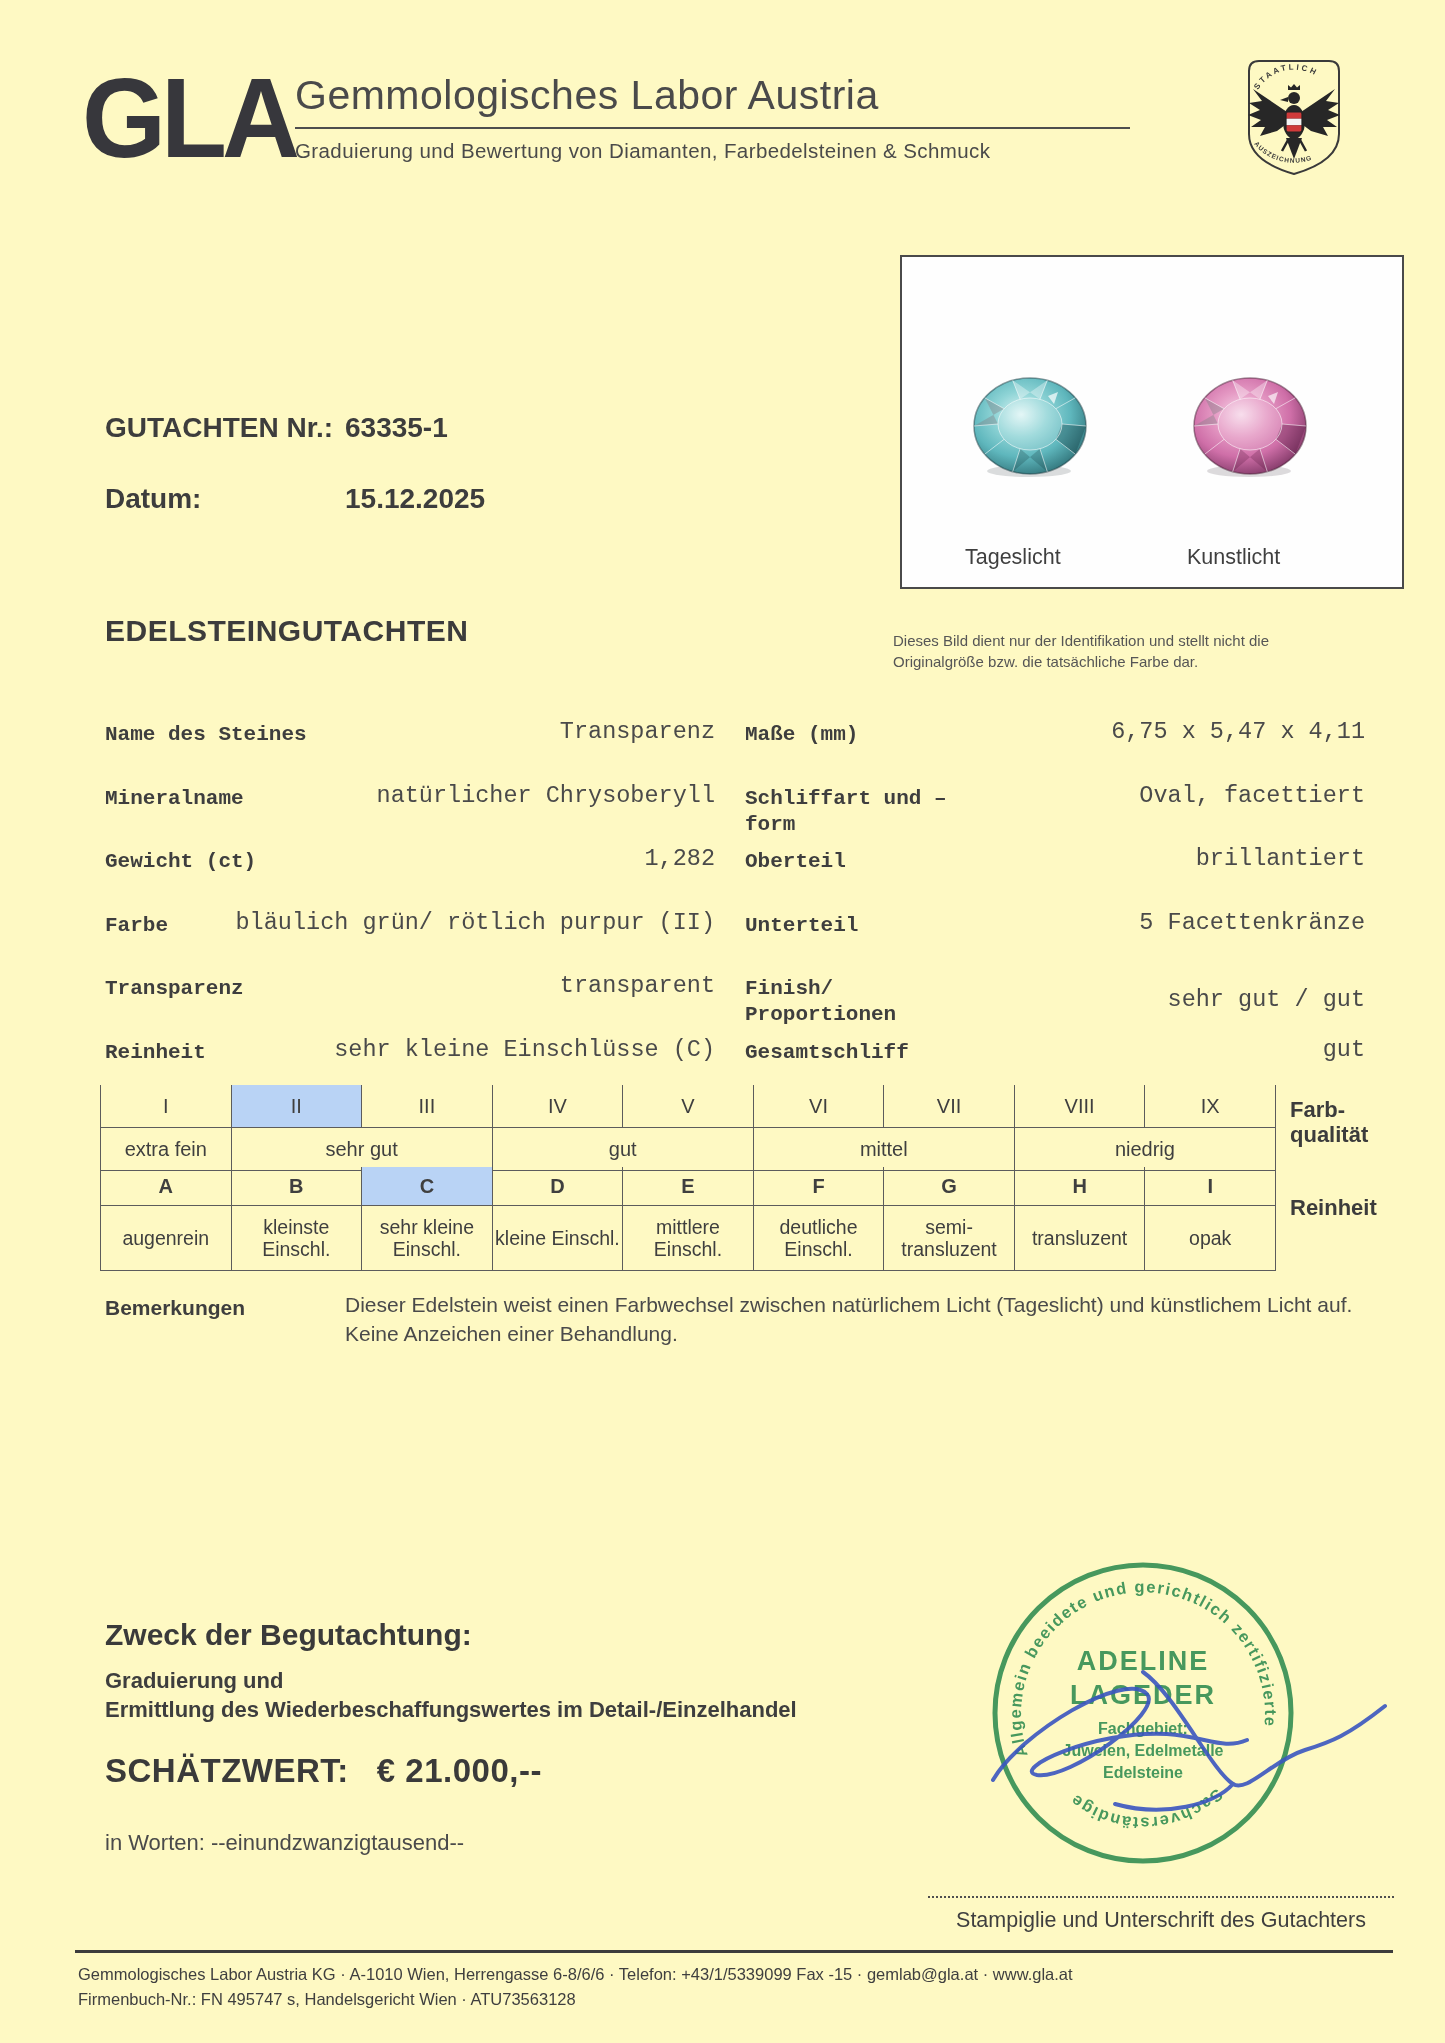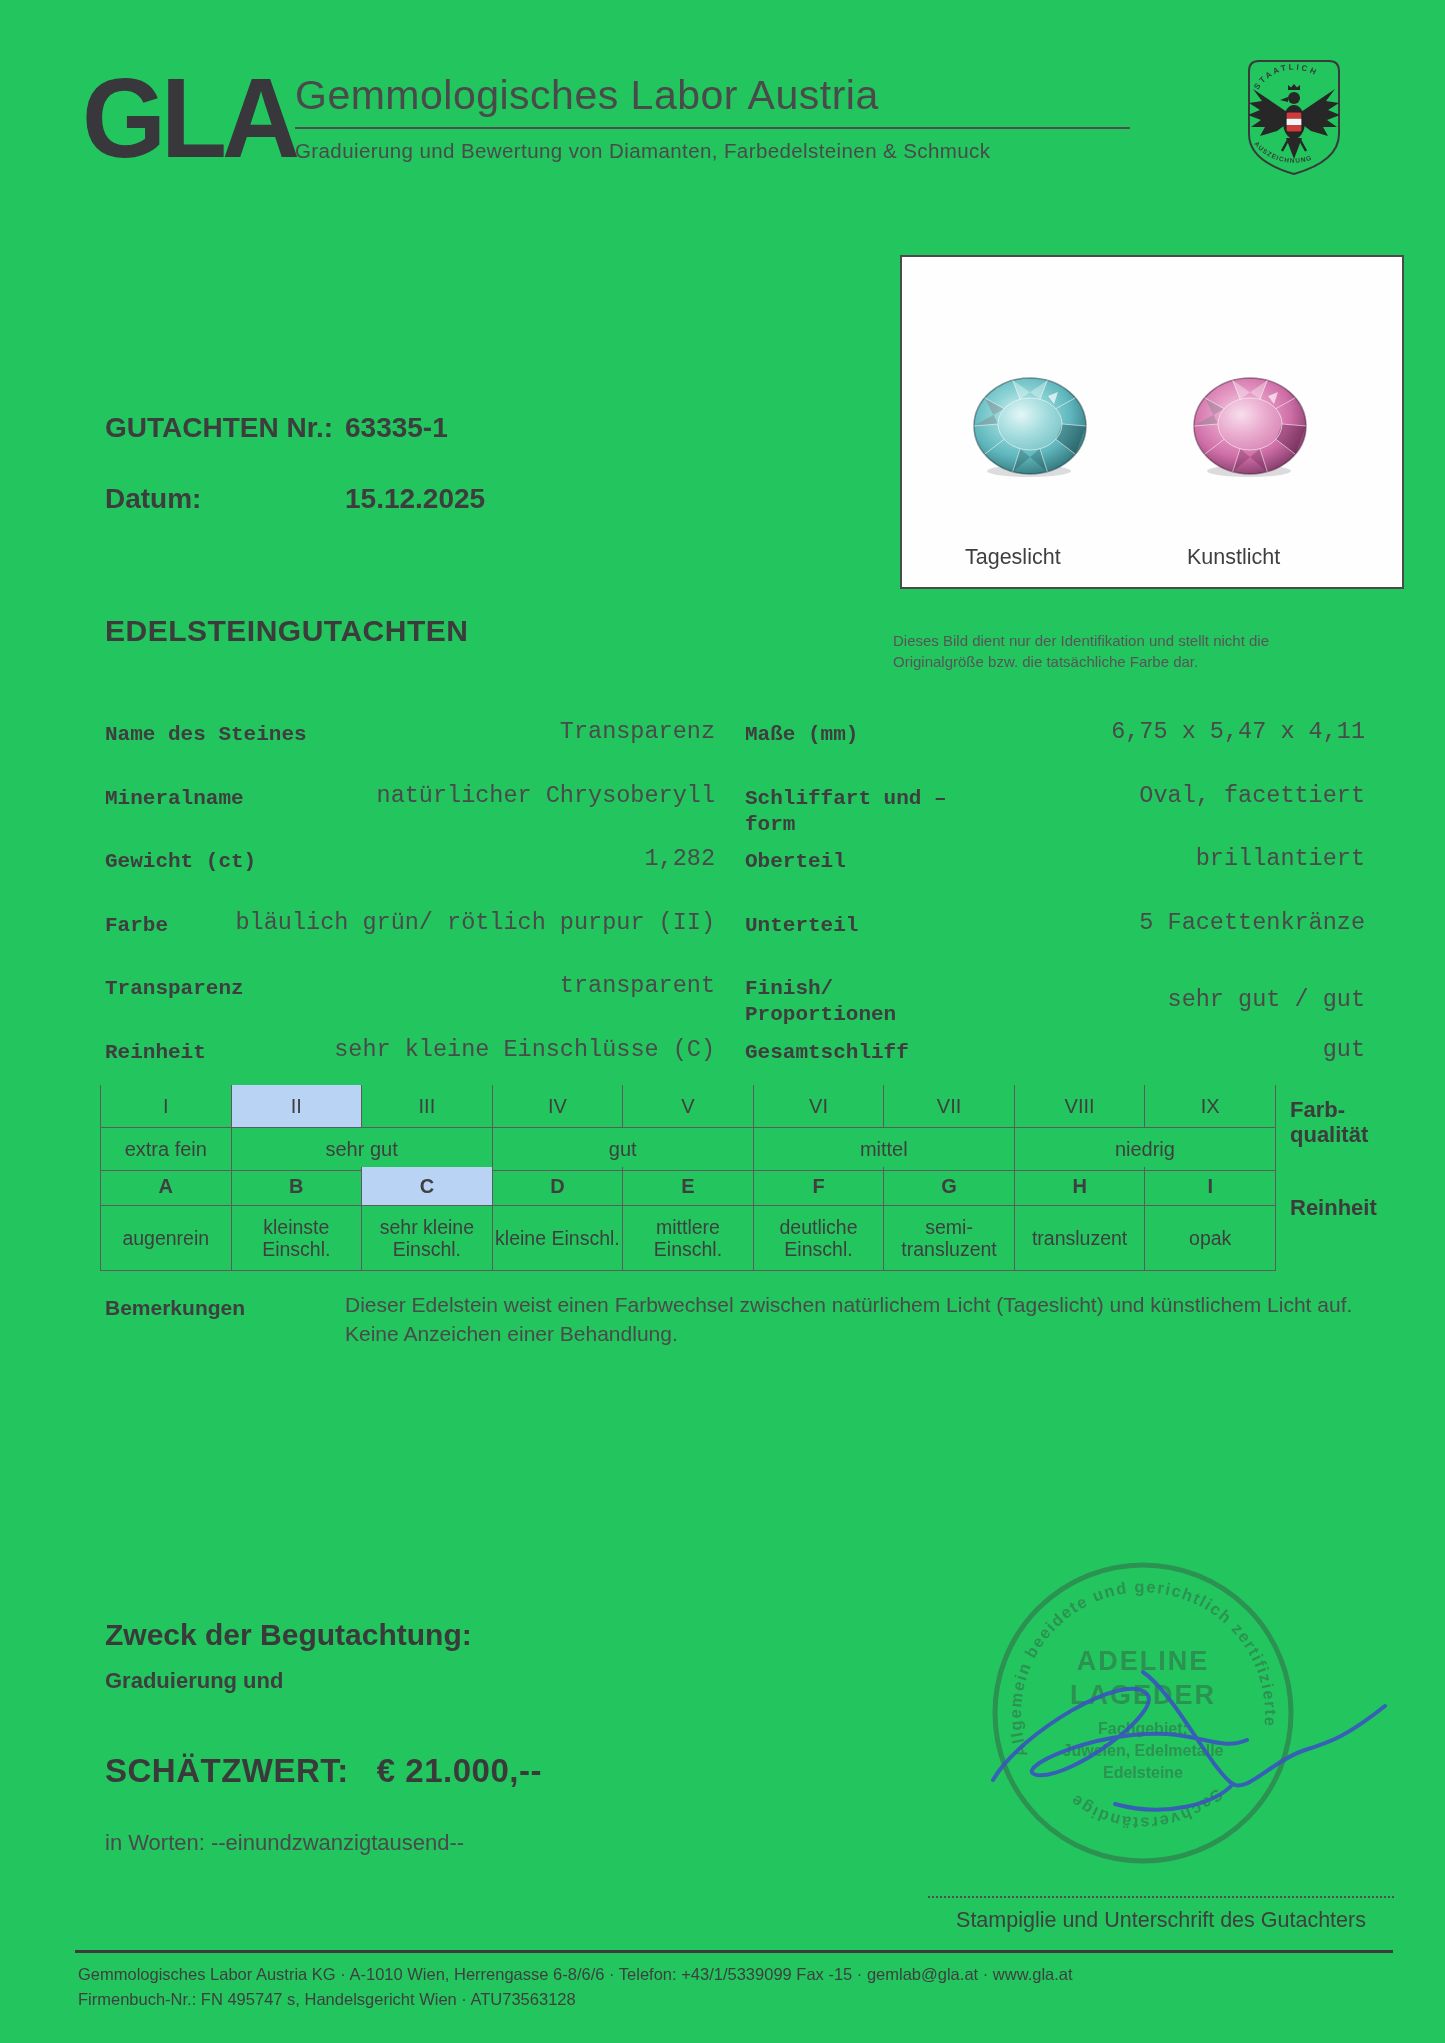--- a/index.html
+++ b/index.html
@@ -1,20 +1,20 @@
 <!DOCTYPE html>
 <html><head>
 <meta charset="utf-8">
 <style>
   html,body{margin:0;padding:0;background:#e8e8e6;}
   .page{
     position:relative;
     width:1445px;height:2043px;
     margin:0 auto;
-    background:#22c55e;
+    background:#fef9c3;
     font-family:"Liberation Sans", sans-serif;
     color:#454545;
     overflow:hidden;
   }
   .abs{position:absolute;}
 
   
   .gla-logo{
     left:82px;top:55px;
     font-size:108px;font-weight:700;letter-spacing:-5px;
@@ -317,20 +317,21 @@
 
   <div class="abs rem-label">Bemerkungen</div>
   <div class="abs rem-text">
     <p>Dieser Edelstein weist einen Farbwechsel zwischen natürlichem Licht (Tageslicht) und künstlichem Licht auf.</p>
     <p>Keine Anzeichen einer Behandlung.</p>
   </div>
 
   <div class="abs purpose-title">Zweck der Begutachtung:</div>
   <div class="abs purpose-lines">
     <div>Graduierung und</div>
+    <div>Ermittlung des Wiederbeschaffungswertes im Detail-/Einzelhandel</div>
   </div>
 
   <div class="abs estimate">
     <span>SCHÄTZWERT:</span><span class="ev">€ 21.000,--</span>
   </div>
   <div class="abs in-words">in Worten: --einundzwanzigtausend--</div>
 
   <div class="abs stamp">
     <svg width="322" height="322" viewBox="0 0 322 322">
       <defs>

